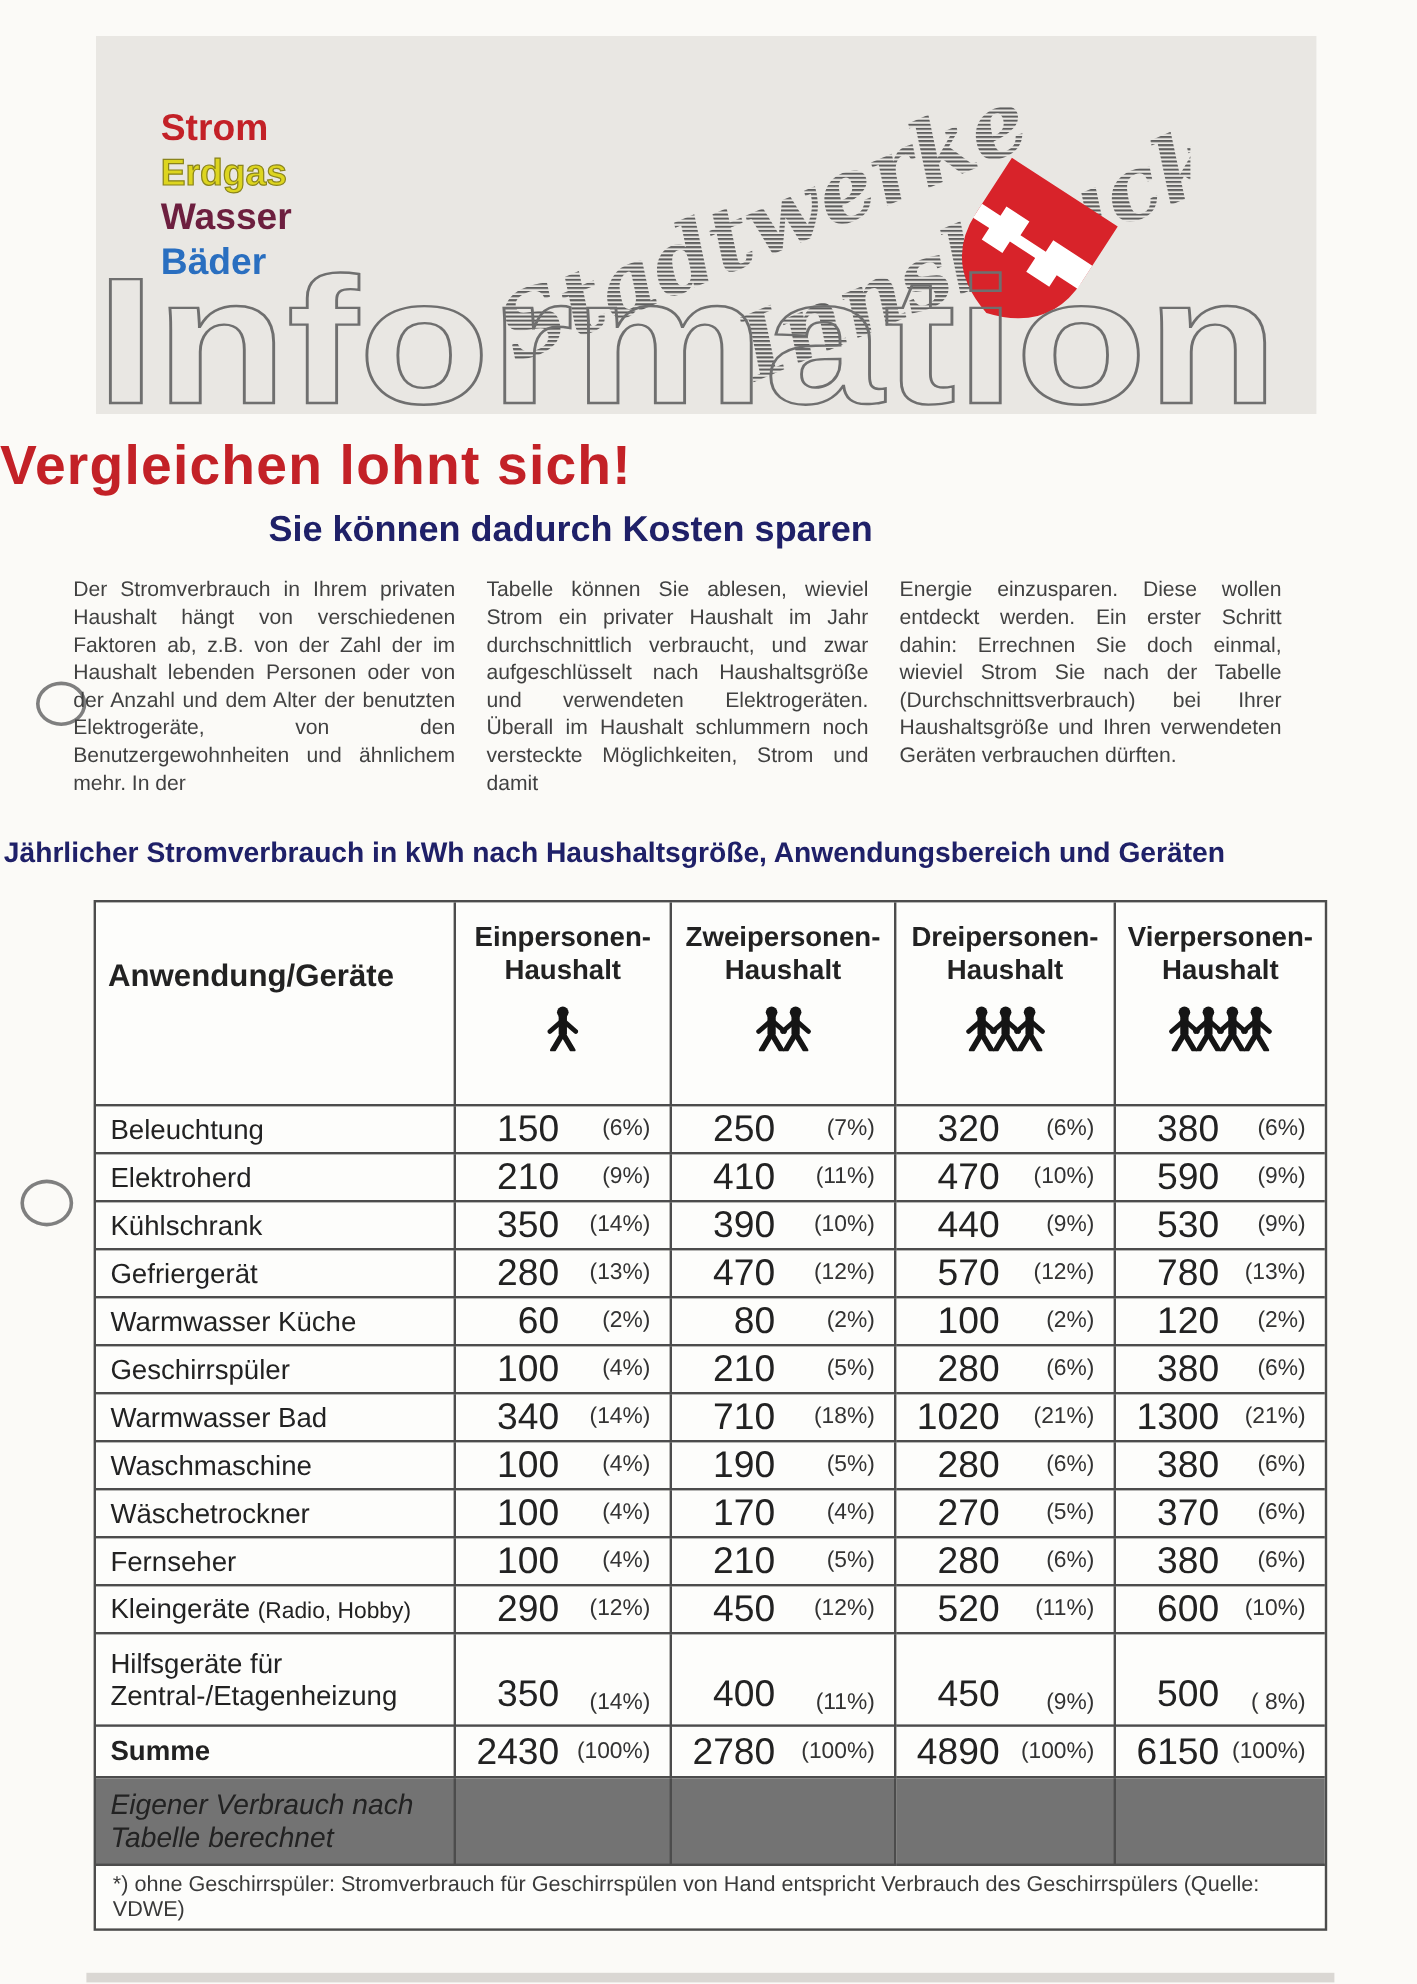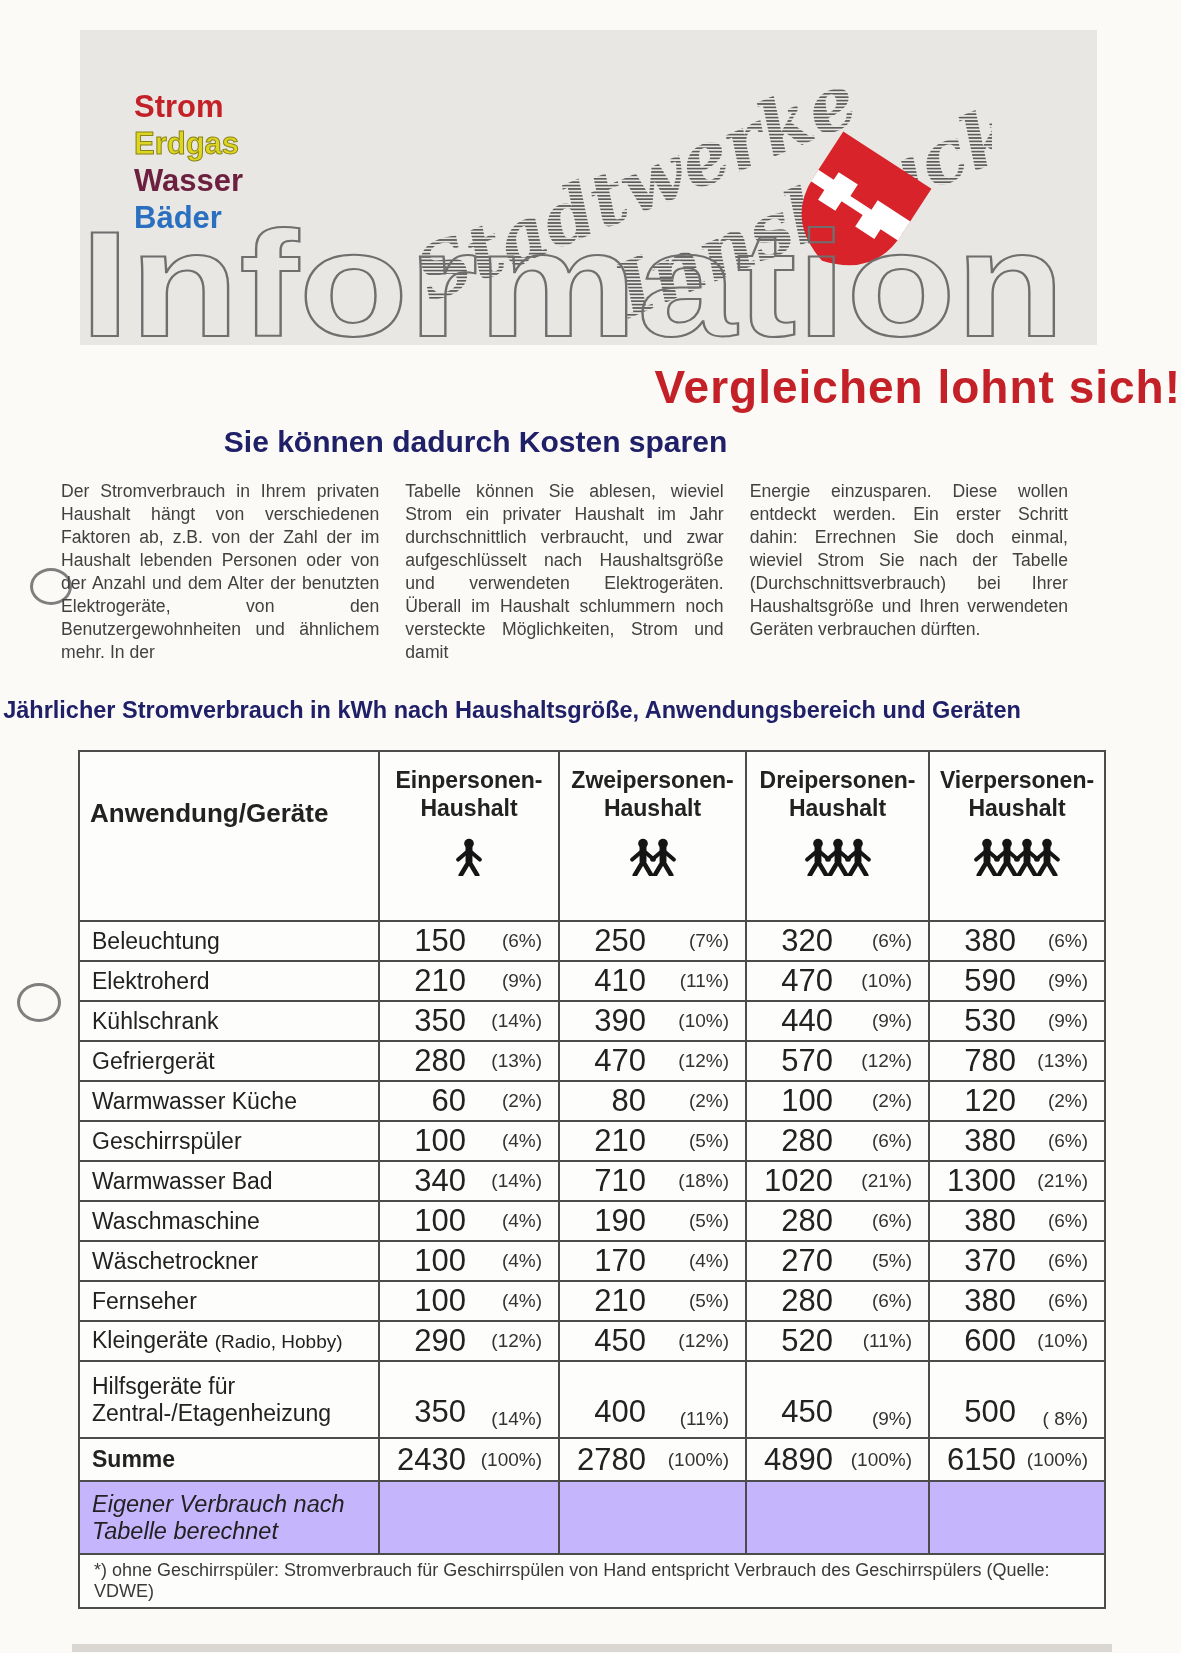--- a/index.html
+++ b/index.html
@@ -16,21 +16,21 @@
   .shield-svg{left:796px;top:146px;transform:rotate(33deg);}
   .bigword-svg{left:76px;top:210px;}
 
   
   .hole{border:3px solid #7f7f7f;border-radius:50%;background:#fbfaf7;}
   .hole1{left:30px;top:568px;width:36px;height:31px;}
   .hole2{left:17px;top:983px;width:38px;height:33px;}
   .scan-bottom{left:72px;top:1644px;width:1040px;height:8px;background:#8e8881;opacity:.30;}
 
   
-  .headline{left:0;top:360px;width:1181px;text-align:right;color:#c32127;
+  .headline{left:0;top:360px;width:1181px;text-align:left;color:#c32127;
             font-size:46px;font-weight:bold;letter-spacing:1px;}
   .subheadline{left:0;top:425px;width:951px;text-align:center;color:#1f2068;
             font-size:30px;font-weight:bold;}
 
   
   .intro{left:61px;top:480px;width:1007px;display:flex;gap:26px;}
   .intro p{flex:1;margin:0;font-size:17.6px;line-height:1.31;color:#414141;
            text-align:justify;}
 
   
@@ -50,21 +50,21 @@
   .colhead{flex-direction:column;justify-content:flex-start;align-items:center;
            padding-top:14px;}
   .colhead .l1,.colhead .l2{font-weight:bold;font-size:23px;line-height:28px;}
   .persons{margin-top:16px;display:flex;}
   .persons svg{margin:0 -3px;}
   .lab{padding-left:12px;font-size:23px;white-space:pre-line;line-height:27px;}
   .lab.bold{font-weight:bold;}
   .val .num{width:86px;text-align:right;font-size:31px;}
   .val .pct{flex:1;text-align:right;padding-right:16px;font-size:19px;color:#333;}
   .val.vbottom{align-items:flex-end;padding-bottom:7px;}
-  .pinkcell{background:#c4b5fd;}
+  .pinkcell{background:#737373;}
   .lab.italic{font-style:italic;font-weight:normal;font-size:23.5px;}
   .foot{grid-column:1 / -1;font-size:18px;color:#3a3a3a;padding-left:14px;}
 </style>
 </head>
 <body>
 
 <div class="abs band"></div>
 
 <div class="abs brand" id="brand">
     <div style="color: rgb(195, 33, 39);">Strom</div>

